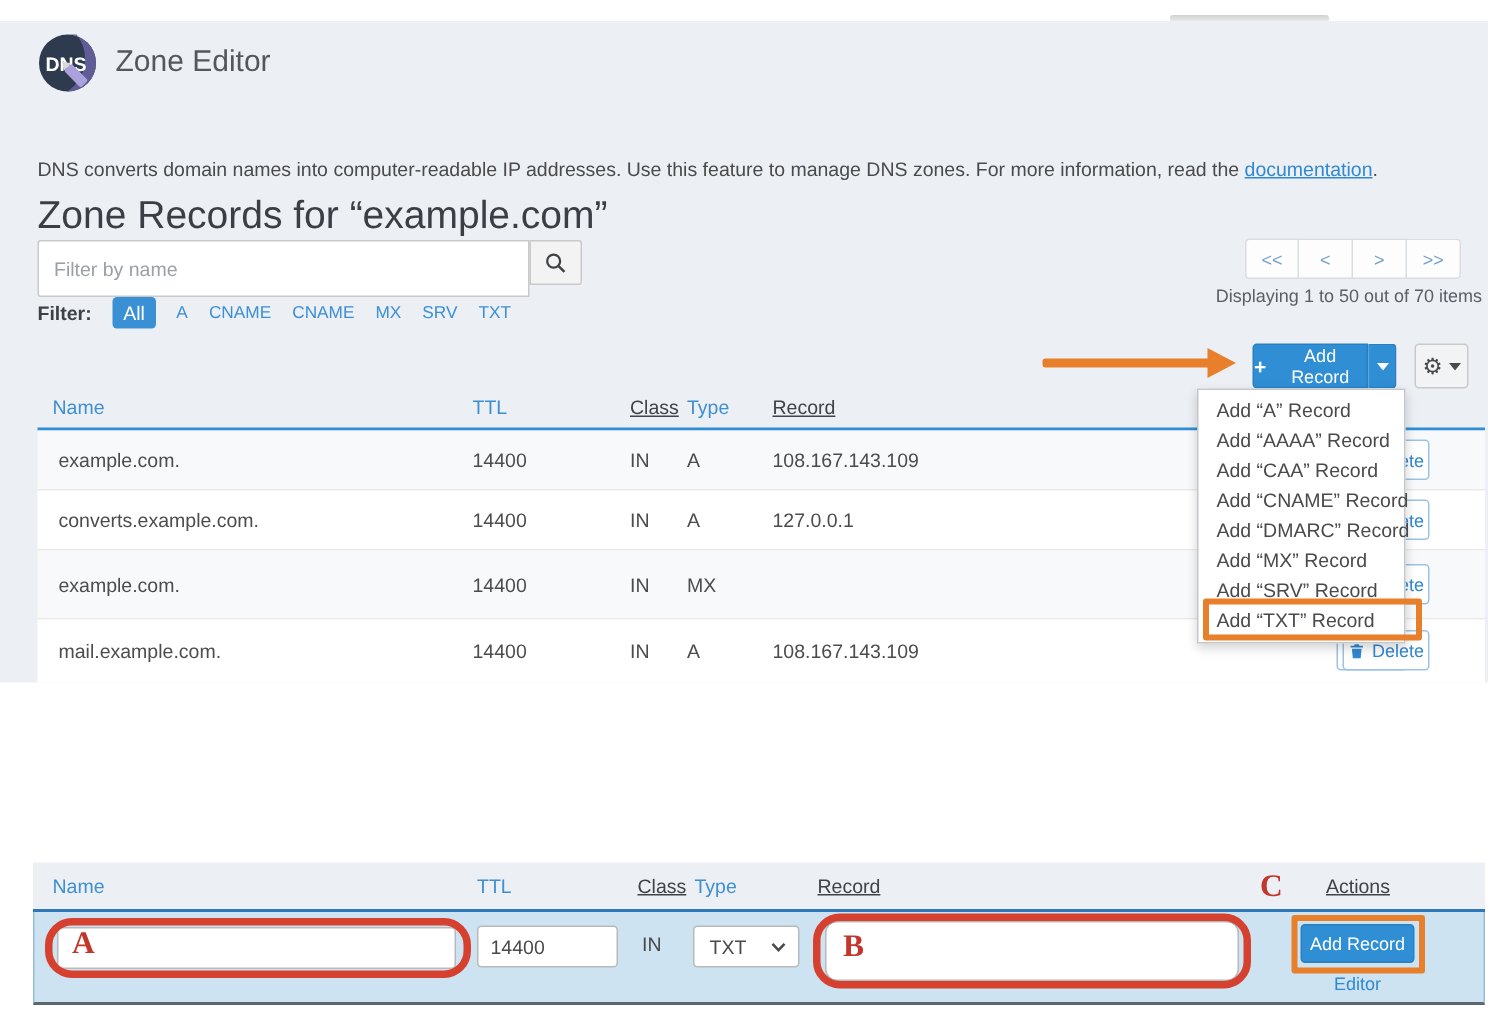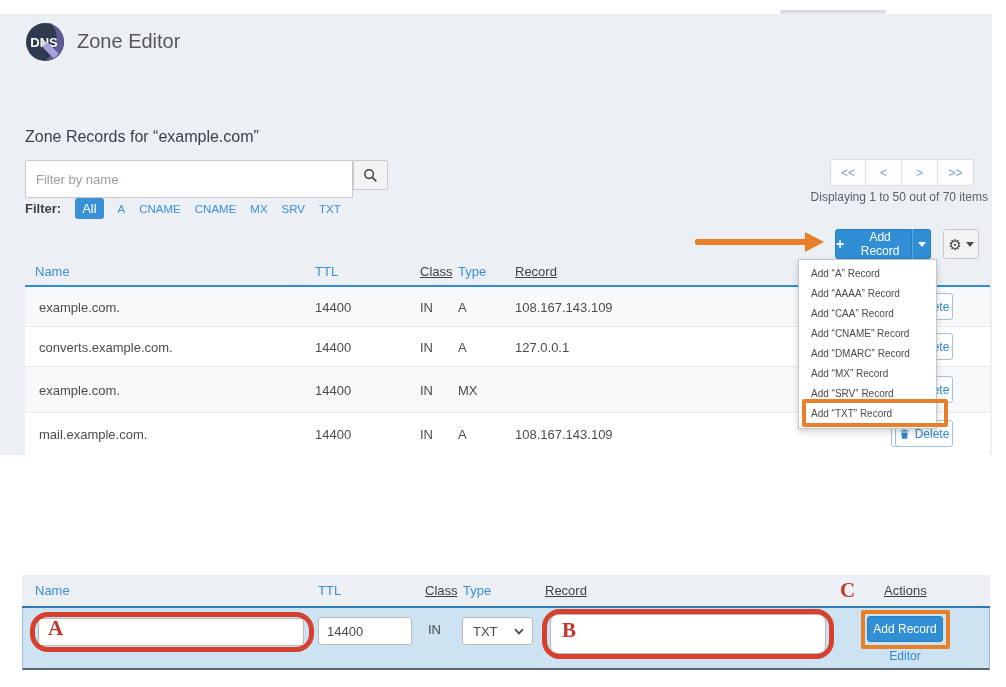--- a/index.html
+++ b/index.html
@@ -17,21 +17,21 @@
 
   
   .band { left:0; top:14px; width:992px; height:441px; background:#ecf0f5; }
 
   .app-title { left:77px; top:30px; font-size:20px; color:#55575b; }
   .logo { left:25px; top:22px; width:40px; height:40px; }
 
   .desc { left:25px; top:105px; font-size:13px; color:#4a4a4a; width:940px; }
   .desc a, .link { color:#3088d1; text-decoration:underline; cursor:pointer; }
 
-  .h1 { left:25px; top:128px; font-size:16px; font-weight:400; color:#3b3e44; }
+  .h1 { left:25px; top:128px; font-size:26px; font-weight:400; color:#3b3e44; }
 
   .search-input { left:25px; top:160px; width:328px; height:30px;
     border:1px solid #c9c9c9; border-radius:2px 0 0 2px; background:#fff;
     padding:18px 10px; font-size:13px; color:#0f172a; font-family:"Liberation Sans",sans-serif; }
   .search-input::placeholder { color:#9aa0a6; }
   .search-btn { left:353px; top:160px; width:35px; height:30px;
     background:#f3f3f3; border:1px solid #c9c9c9; border-radius:0 2px 2px 0;
     display:flex; align-items:center; justify-content:center; cursor:pointer; }
 
   .pager { left:830px; top:159px; display:flex; }
@@ -90,21 +90,21 @@
   .btn-row { position:absolute; height:27px; background:#fff; border:1px solid #9cc3e5;
     border-radius:3px; color:#3088d1; font-size:12px; display:flex; align-items:center;
     justify-content:center; gap:5px; cursor:pointer; font-family:"Liberation Sans",sans-serif; }
   .btn-edit { left:818px; width:47px;margin-left:48px; }
   .btn-del  { left:870px; width:58px; }
   .row40 .btn-row { top:6px; } .row46 .btn-row { top:9px; } .row42 .btn-row { top:7px; }
 
   
   .menu { left:798px; top:259px; width:139px; background:#fff; border:1px solid #c3c7cc;
     box-shadow:0 3px 7px rgba(0,0,0,.18); padding:4px 0; z-index:10; }
-  .menu-item { height:20px; line-height:20px; padding:0 12px; font-size:10px;
+  .menu-item { height:20px; line-height:20px; padding:0 12px; font-size:13px;
     color:#4a4a4a; white-space:nowrap; cursor:pointer; }
   .hl-txt { left:802px; top:399px; width:146px; height:28px;
     border:4px solid #e87f2a; border-radius:2px; z-index:11; pointer-events:none; }
 
   
   .b-head { left:22px; top:575px; width:968px; height:31px; background:#ecf0f5; }
   .b-th { position:absolute; top:8px; font-size:13px; }
   .b-line { left:22px; top:606px; width:968px; height:2px; background:#2e78b5; }
   .form-row { left:22px; top:608px; width:968px; height:62px; background:#cde3f2;
     border-left:1px solid #9abcd8; border-right:1px solid #9abcd8;
@@ -147,20 +147,21 @@
     <circle cx="20" cy="20" r="19" fill="#2e3b4e"></circle>
     <path d="M20 1 a19 19 0 0 1 0 38 a26 26 0 0 0 6-38 z" fill="#5f5c96"></path>
     <text x="19" y="25" font-size="13" font-weight="bold" fill="#ffffff" text-anchor="middle" font-family="Liberation Sans, sans-serif">DNS</text>
     <g transform="rotate(45 26 28)">
       <rect x="18" y="25" width="16" height="7" rx="1.5" fill="#aba1dd"></rect>
       <path d="M18 25 l-5 3.5 5 3.5 z" fill="#d9d9d9"></path>
     </g>
   </svg>
   <div class="abs app-title">Zone Editor</div>
 
+  <p class="abs desc"><span>DNS converts domain names into computer-readable IP addresses. Use this feature to manage DNS zones. For more information, read the </span><a>documentation</a><span>.</span></p>
 
   <h1 class="abs h1">Zone Records for “example.com”</h1>
 
   <input class="abs search-input" type="text" placeholder="Filter by name" style="">
   <button class="abs search-btn">
     <svg width="15" height="15" viewBox="0 0 16 16">
       <circle cx="6.5" cy="6.5" r="4.6" fill="none" stroke="#3f4348" stroke-width="1.6"></circle>
       <line x1="10" y1="10" x2="14.2" y2="14.2" stroke="#3f4348" stroke-width="1.8"></line>
     </svg>
   </button>

